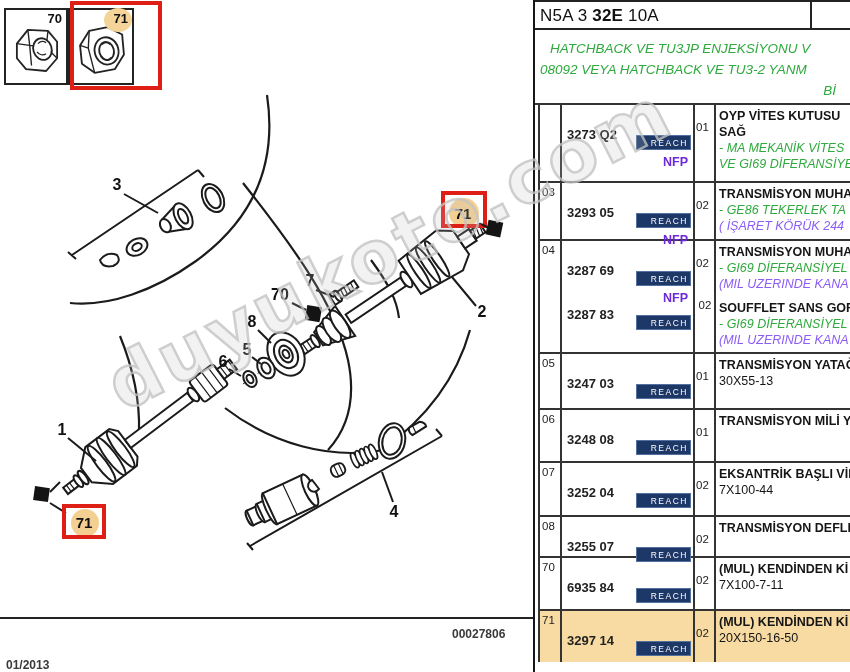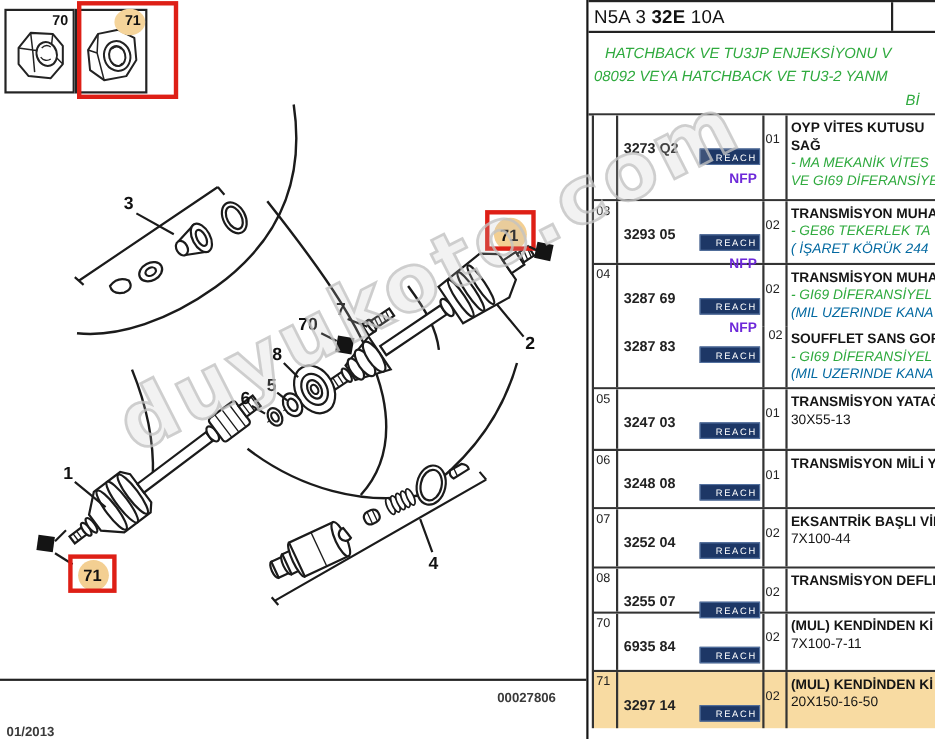--- a/index.html
+++ b/index.html
@@ -60,21 +60,21 @@
   .part-number { font-weight:bold; font-size:13px; color:#222; white-space:nowrap; }
   .reach-badge { background:#1d3766; color:#fff; font-size:8.5px; font-weight:normal;
                  letter-spacing:1.5px; padding:2px 2px 1px 14px; border:1px solid #53719f;margin-top:16px; }
   .nfp-line { text-align:right; font-weight:bold; font-size:12.5px; color:#6d28d9; padding:5px 3px 0 0; }
   .c-qty { width:21px; border-right:2px solid #333; font-size:11.5px; color:#222; padding:16px 0 0 1px; }
   .c-desc { flex:1; min-width:0; overflow:hidden; padding:3px 0 0 3px; }
   .c-desc > div { white-space:nowrap; line-height:16px; font-size:12.5px; }
   .d-t { font-weight:bold; color:#151515; }
   .d-n { color:#151515; }
   .d-g { color:#2faa3e; font-style:italic; }
-  .d-i { color:#0369a1; font-style:italic; }
+  .d-i { color:#8b5cf6; font-style:italic; }
 </style>
 </head>
 <body>
 
 <div class="page">
 
   <div class="left-pane">
 
     <svg class="diagram-svg" width="533" height="672" viewBox="0 0 533 672">
 

